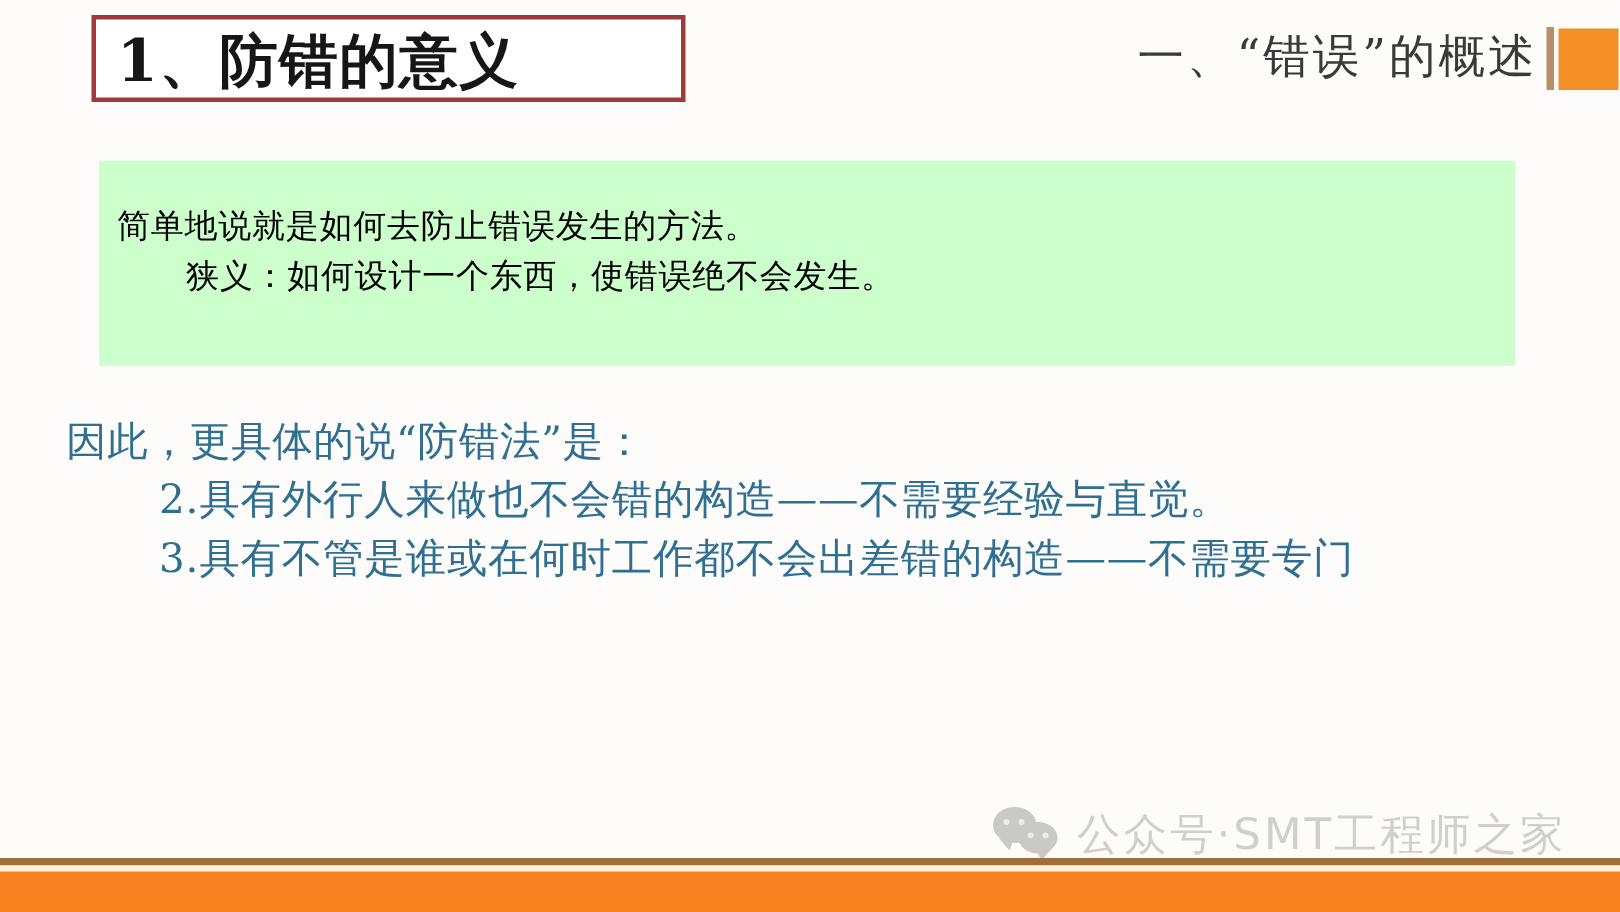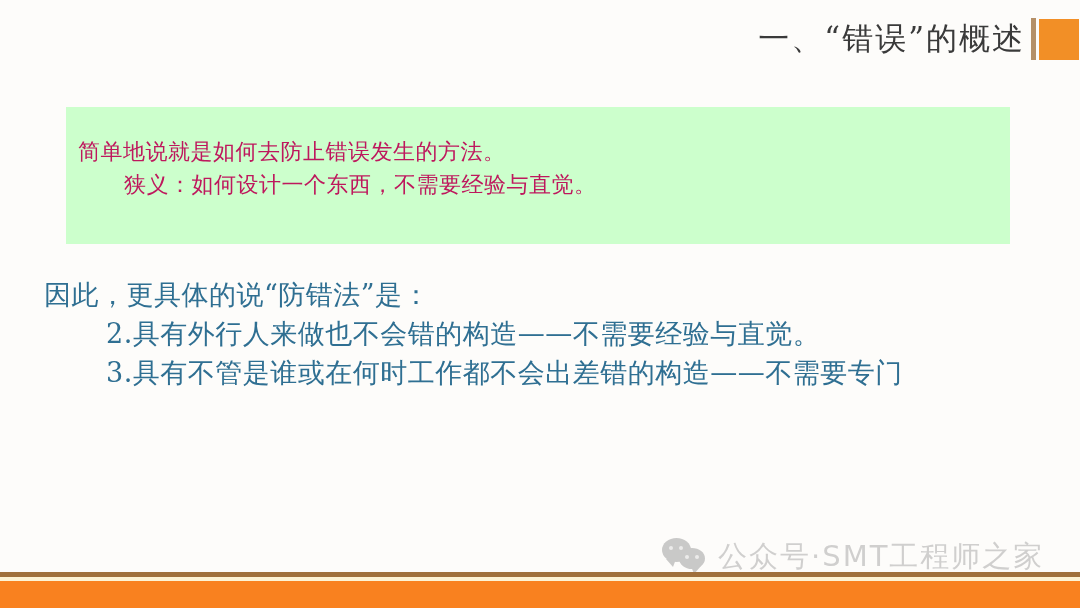--- a/index.html
+++ b/index.html
@@ -83,21 +83,21 @@
   .green-box-inner {
     position: absolute;
     left: 12px;
     top: 28px;
     right: 6px;
   }
   .green-line {
     font-family: "DejaVu Serif", "Liberation Serif", serif;
     font-size: 22px;
     line-height: 33px;
-    color: #be185d;
+    color: #000000;
     white-space: nowrap;
     letter-spacing: 0.5px;
   }
   .green-line.indent {
     padding-left: 46px;
   }
 
   
   .body-block {
     position: absolute;
@@ -222,30 +222,33 @@
     color: #9a9a9a;
     letter-spacing: 2px;
     white-space: nowrap;
   }
 </style>
 </head>
 <body>
 
 <div id="slide">
 
+  <div class="title-box">
+    <div class="title-box-text">1、防错的意义</div>
+  </div>
 
   <div class="header-right">一、“错误”的概述</div>
 
   <div class="header-tan-bar"></div>
   <div class="header-orange-square"></div>
 
   <div class="green-box">
     <div class="green-box-inner">
       <div class="green-line">简单地说就是如何去防止错误发生的方法。</div>
-      <div class="green-line indent">狭义：如何设计一个东西，不需要经验与直觉。</div>
+      <div class="green-line indent">狭义：如何设计一个东西，使错误绝不会发生。</div>
     </div>
   </div>
 
   <div class="body-block">
     <div class="body-line">因此，更具体的说“防错法”是：</div>
     <div class="body-line indent">2.具有外行人来做也不会错的构造——不需要经验与直觉。</div>
     <div class="body-line indent">3.具有不管是谁或在何时工作都不会出差错的构造——不需要专门</div>
   </div>
 
   <div class="watermark">

